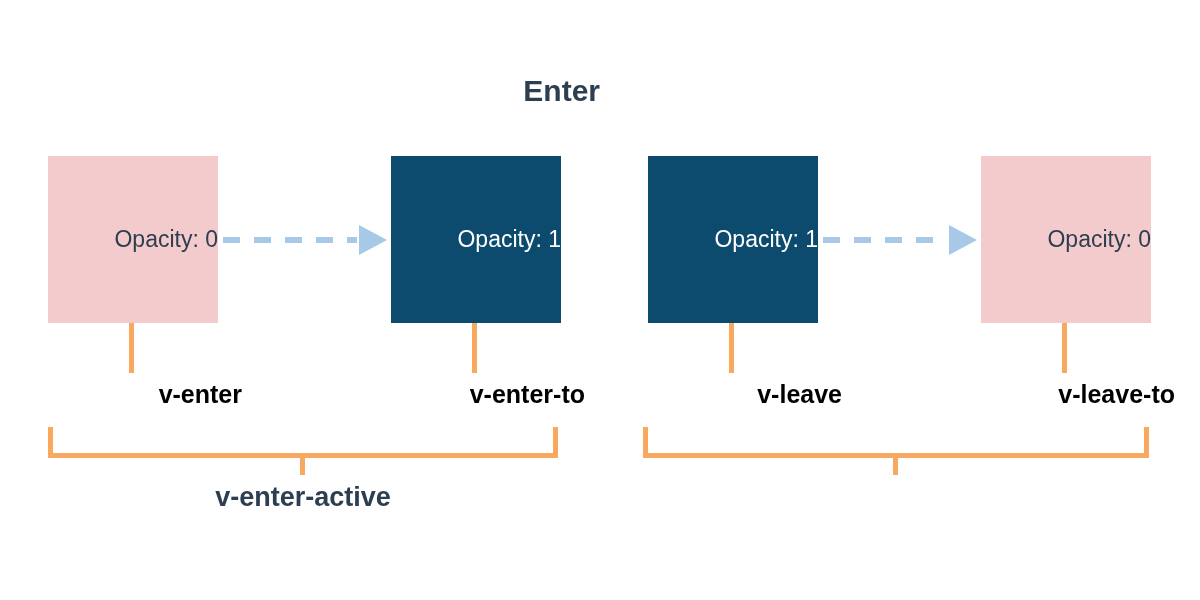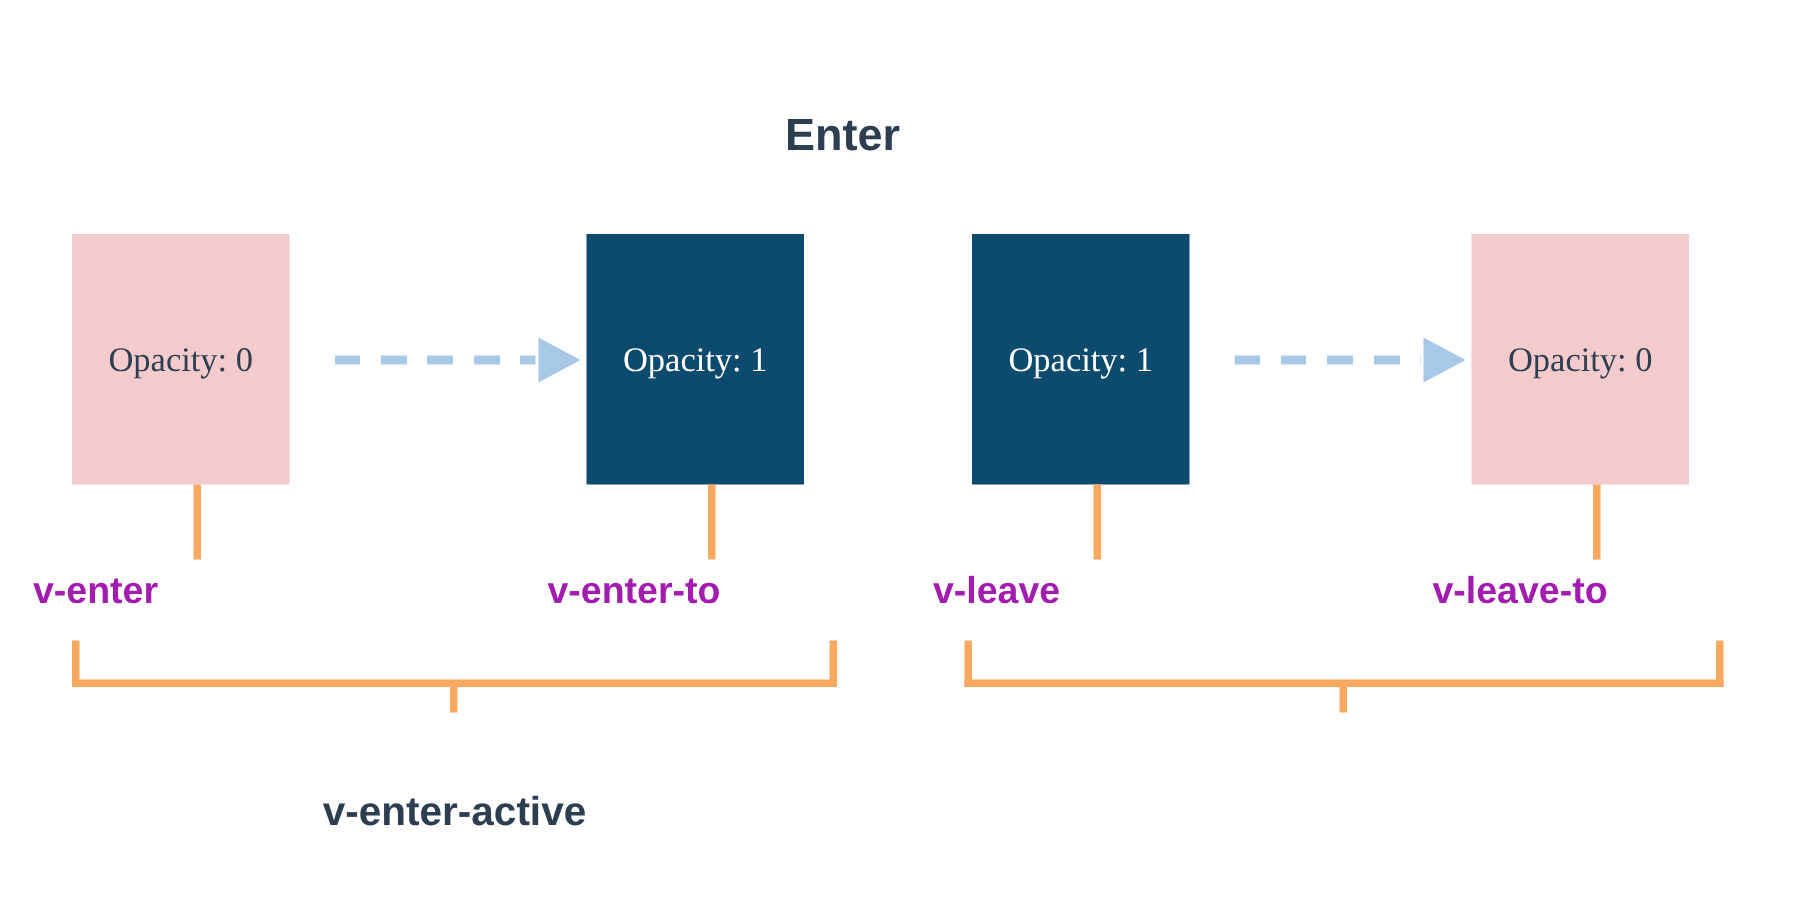--- a/index.html
+++ b/index.html
@@ -32,28 +32,27 @@
     margin: 0;
     text-align: right;
     font-size: 30px;
     font-weight: bold;
     color: #2c3e50;
   }
 
   .box {
     position: absolute;
     top: 156px;
-    width: 145px;
+    width: 170px;
     height: 167px;
     display: flex;
     align-items: center;
-    justify-content: center;
+    justify-content: flex-end;
     font-size: 23px;
     font-weight: 400;
-    font-family: Liberation Serif, serif;
   }
   .box1 { left: 48px; }
   .box2 { left: 391px; }
   .leave .box2 { left: 381px; }
   .box.light { background: #f4cbcc; color: #2c3e50; }
   .box.solid { background: #0c4a6e; color: #ffffff; }
 
   .arrow {
     position: absolute;
     top: 225px;
@@ -89,24 +88,24 @@
     background: #f8a95f;
   }
   .stub1 { left: 129px; }
   .stub2 { left: 472px; }
   .leave .stub2 { left: 462px; }
 
   .class-label {
     position: absolute;
     top: 380px;
     width: 220px;
-    text-align: left;
+    text-align: right;
     font-weight: bold;
     font-size: 25px;
-    color: #a21caf;
+    color: #000000;
   }
   .label1 { left: 22px; }
   .label2 { left: 365px; }
   .leave .label2 { left: 355px; }
 
   .bracket {
     position: absolute;
     top: 427px;
     height: 31px;
     box-sizing: border-box;
@@ -126,21 +125,21 @@
   .leave .tick { left: 293px; }
 
   .active-label {
     position: absolute;
     top: 482px;
     text-align: center;
     font-weight: bold;
     font-size: 27px;
     color: #2c3e50;
   }
-  .enter .active-label { left: 48px; width: 510px; margin-top: 44px; }
+  .enter .active-label { left: 48px; width: 510px; }
   .leave .active-label { left: 43px; width: 506px; }
 </style>
 </head>
 <body>
 
 <div class="diagram">
 
   <section class="panel enter">
     <h2 class="title">Enter</h2>
 

